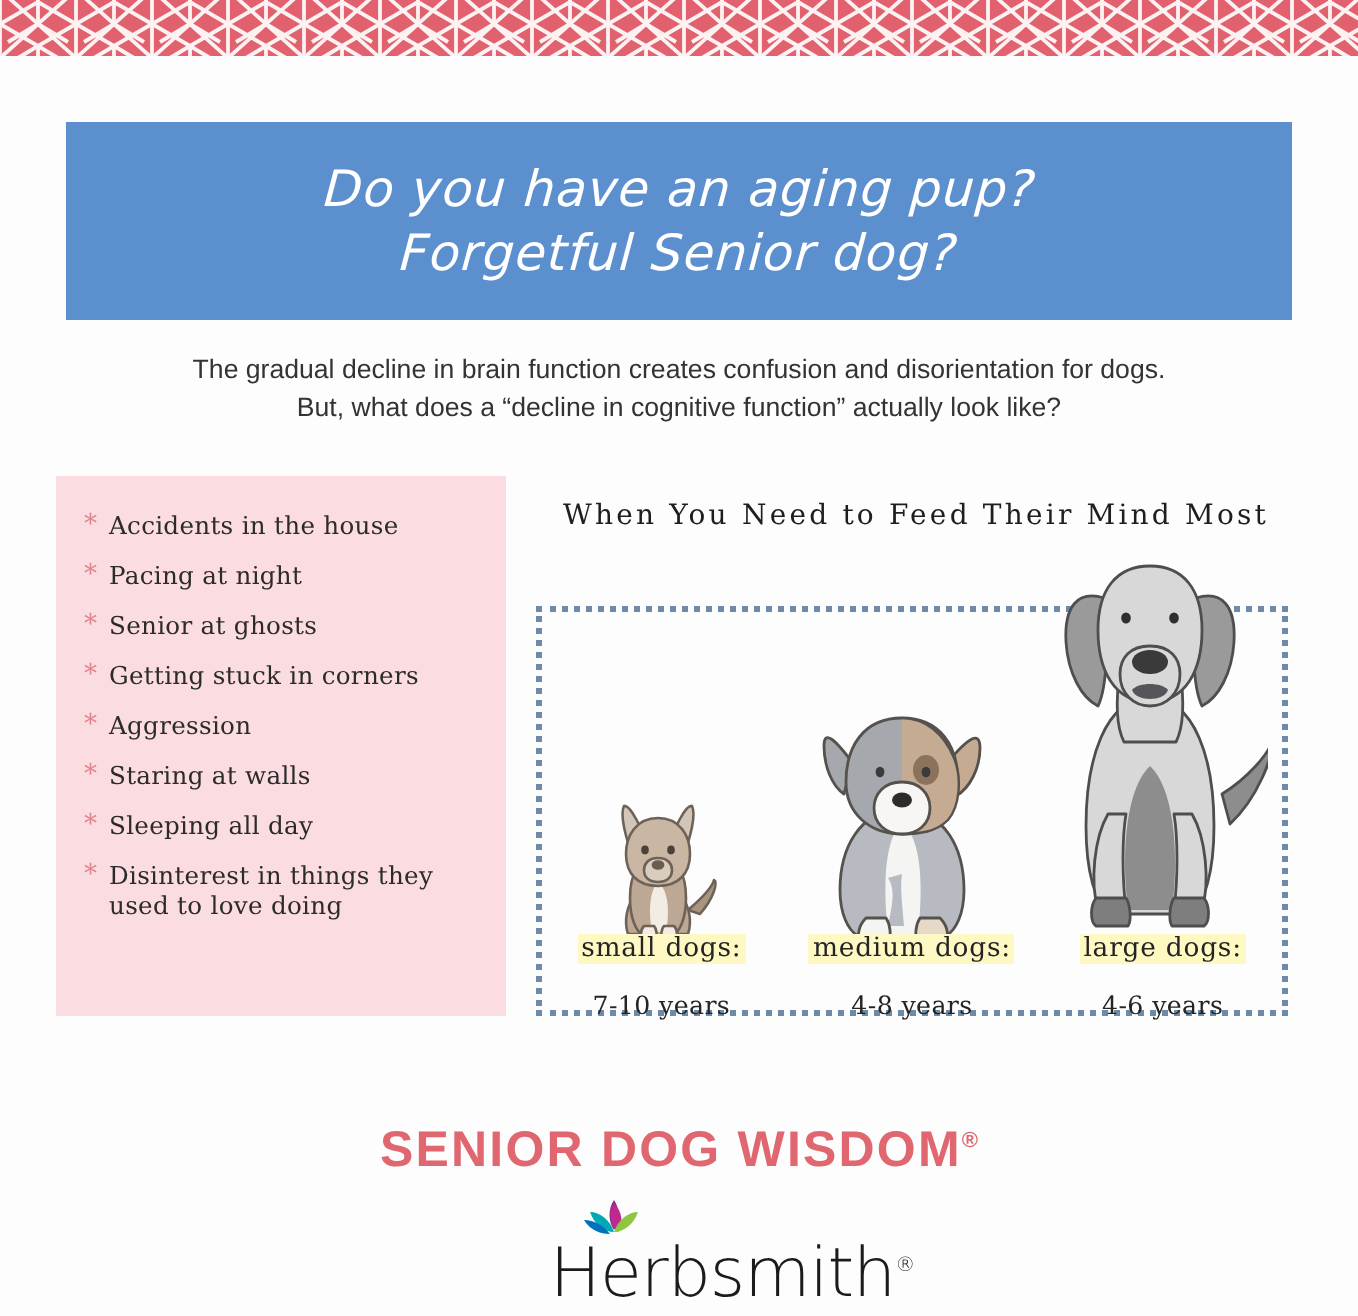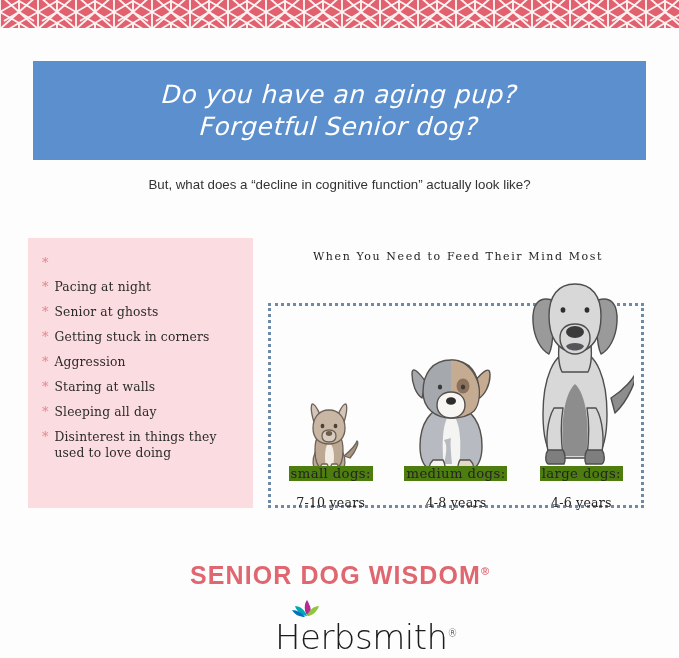--- a/index.html
+++ b/index.html
@@ -95,21 +95,21 @@
   .symptom-label { letter-spacing: 0.15px; }
 
   
   #chart-heading {
     position: absolute;
     left: 268px;
     top: 250px;
     width: 380px;
     text-align: center;
     font-family: "DejaVu Serif", serif;
-    font-size: 11px;
+    font-size: 14px;
     color: #1e1e1e;
     letter-spacing: 1.6px;
     white-space: nowrap;
   }
 
   #dog-panel {
     position: absolute;
     left: 268px;
     top: 303px;
     width: 376px;
@@ -139,21 +139,21 @@
     display: flex;
   }
   .dog-label-group {
     flex: 1;
     text-align: center;
     font-family: "DejaVu Serif", serif;
     color: #242424;
   }
   .dog-label-name {
     display: inline-block;
-    background: #4d7c0f;
+    background: #fef9c3;
     font-size: 13.2px;
     letter-spacing: 0.4px;
     padding: 0 2px;
   }
   .dog-label-years {
     display: block;
     font-size: 12.6px;
     margin-top: 13px;
     letter-spacing: 0.2px;
   }
@@ -224,26 +224,28 @@
     <rect x="0" y="0" width="679" height="28" fill="url(#asanoha)"></rect>
   </svg>
 </div>
 
 <div id="headline-banner">
   <div class="headline-line">Do you have an aging pup?</div>
   <div class="headline-line">Forgetful Senior dog?</div>
 </div>
 
 <div id="intro-text">
+  <div>The gradual decline in brain function creates confusion and disorientation for dogs.</div>
   <div>But, what does a “decline in cognitive function” actually look like?</div>
 </div>
 
 <div id="symptom-box">
   <div class="symptom-item">
     <span class="symptom-star">*</span>
+    <span class="symptom-label">Accidents in the house</span>
   </div>
   <div class="symptom-item">
     <span class="symptom-star">*</span>
     <span class="symptom-label">Pacing at night</span>
   </div>
   <div class="symptom-item">
     <span class="symptom-star">*</span>
     <span class="symptom-label">Senior at ghosts</span>
   </div>
   <div class="symptom-item">

